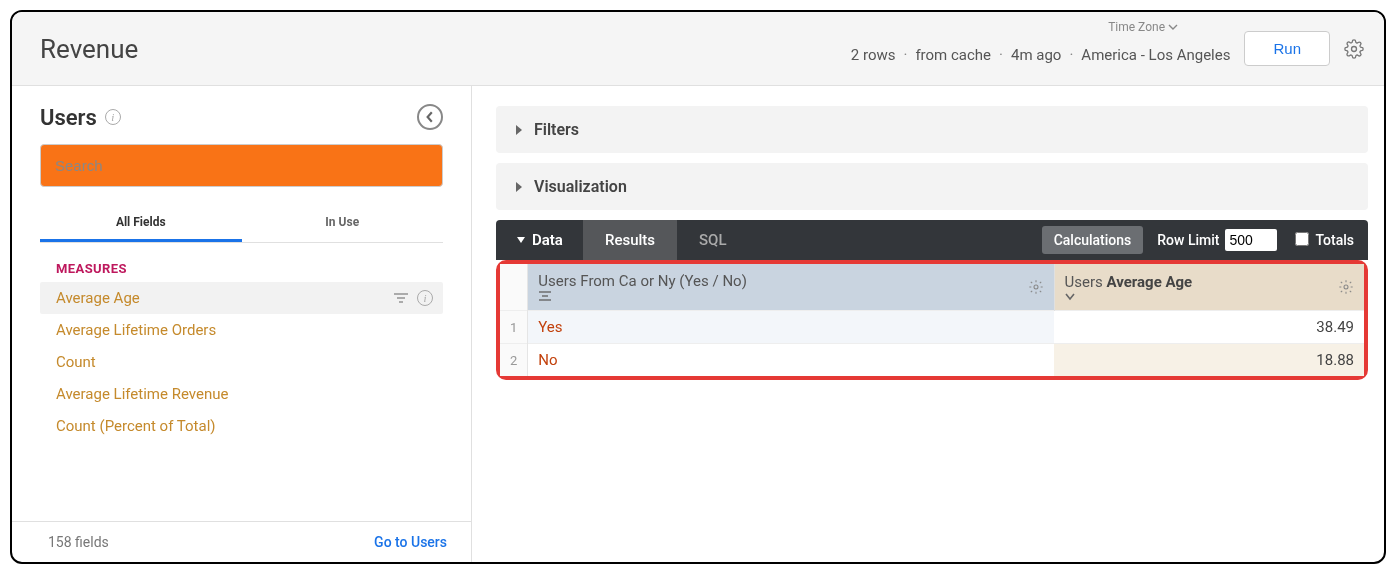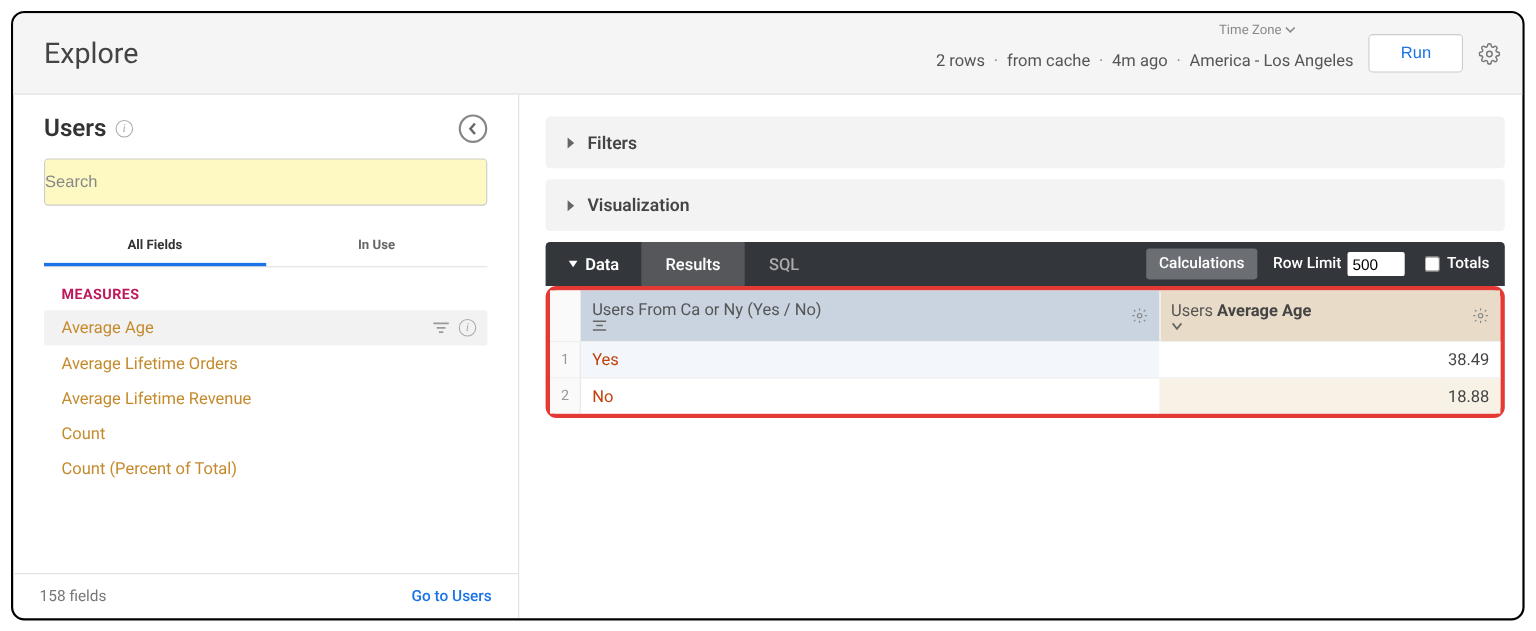--- a/index.html
+++ b/index.html
@@ -112,24 +112,24 @@
   }
   .collapse-btn {
     width: 26px; height: 26px; border: 2px solid #888; border-radius: 50%;
     display: flex; align-items: center; justify-content: center; cursor: pointer;
     color: #666;
   }
   .search-box {
     width: 100%;
     border: 1px solid #ccc;
     border-radius: 4px;
-    padding: 12px 0;
+    padding: 12px 14px;
     font-size: 15px;
     color: #333;
-    background: #fef9c3;
+    background: #f97316;
   }
   .search-box::placeholder { color: #888; }
   .tabs {
     display: flex;
     margin-top: 18px;
     border-bottom: 1px solid #e0e0e0;
   }
   .tab {
     flex: 1;
     text-align: center;
@@ -164,21 +164,21 @@
   }
   .measure-item .spacer { flex: 1; }
   .measure-item .filter-icon { color: #999; margin-right: 8px; }
   .sidebar-footer {
     border-top: 1px solid #e0e0e0;
     padding: 12px 24px;
     display: flex;
     justify-content: space-between;
     font-size: 14px;
   }
-  .fields-count { color: #777; }
+  .fields-count { color: #777; margin-left: 12px; }
   .lookml-link { color: #1a73e8; font-weight: 500; cursor: pointer; }
 
   .main {
     flex: 1;
     padding: 20px 16px 0 24px;
     display: flex;
     flex-direction: column;
   }
   .collapse-section {
     background: #f3f3f3;
@@ -212,21 +212,21 @@
   }
   .data-bar .sub-tab.active { background: #55575a; color: #fff; }
   .data-bar .sub-tab.dim { color: #aaa; }
   .data-bar .pusher { flex: 1; }
   .calc-btn {
     background: #6b6e72; color: #fff; padding: 6px 12px; border-radius: 3px;
     font-size: 14px; font-weight: 500; cursor: pointer; margin-right: 14px;
   }
   .row-limit-group { display: flex; align-items: center; gap: 6px; color: #fff; font-size: 14px; font-weight: 500; margin-right: 18px;}
   .row-limit-input { width: 52px; padding: 3px 4px; font-size: 14px; border: none; border-radius: 2px; text-align: left; }
-  .totals-group { display: flex; align-items: center; gap: 6px; color: #fff; font-size: 14px; font-weight: 500; margin-right: 14px;}
+  .totals-group { display: flex; align-items: flex-start; gap: 6px; color: #fff; font-size: 14px; font-weight: 500; margin-right: 14px;}
   .totals-group input { width: 14px; height: 14px; }
 
   .results-wrap {
     border: 4px solid #e53935;
     border-radius: 10px;
     padding: 0;
     margin-top: 0;
   }
   .results-table {
     width: 100%;
@@ -272,21 +272,21 @@
   .bold-part { font-weight: 700; color: #444; }
 
   svg { display: block; }
 </style>
 </head>
 <body>
 
 <div class="app-frame">
 
   <div class="topbar">
-    <div class="topbar-title">Explore</div>
+    <div class="topbar-title">Revenue</div>
     <div class="timezone-label">
       <span>Time Zone</span>
       <svg width="10" height="10" viewBox="0 0 10 10">
           <path d="M1 3 L5 7 L9 3" fill="none" stroke="#888" stroke-width="1.4"></path>
         </svg>
     </div>
     <div class="topbar-right">
       <div class="status-group">
         <span>2 rows</span>
         <span class="dot">·</span>
@@ -336,24 +336,24 @@
                 <line x1="4" y1="7" x2="12" y2="7"></line>
                 <line x1="6" y1="11" x2="10" y2="11"></line>
               </svg>
           </span>
           <span class="info-icon-sm">i</span>
         </div>
         <div class="measure-item">
           <span>Average Lifetime Orders</span>
         </div>
         <div class="measure-item">
+          <span>Count</span>
+        </div>
+        <div class="measure-item">
           <span>Average Lifetime Revenue</span>
-        </div>
-        <div class="measure-item">
-          <span>Count</span>
         </div>
         <div class="measure-item">
           <span>Count (Percent of Total)</span>
         </div>
       </div>
       <div class="sidebar-footer">
         <span class="fields-count">158 fields</span>
         <span class="lookml-link">Go to Users</span>
       </div>
     </div>

